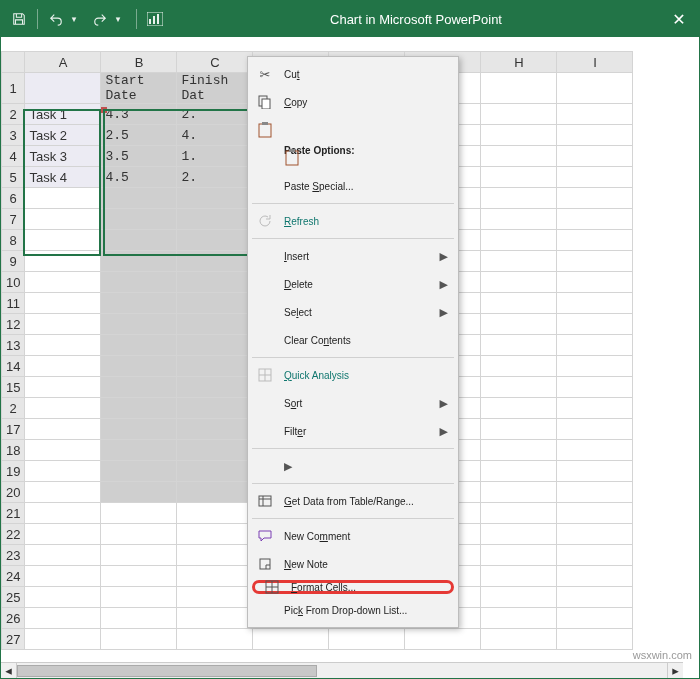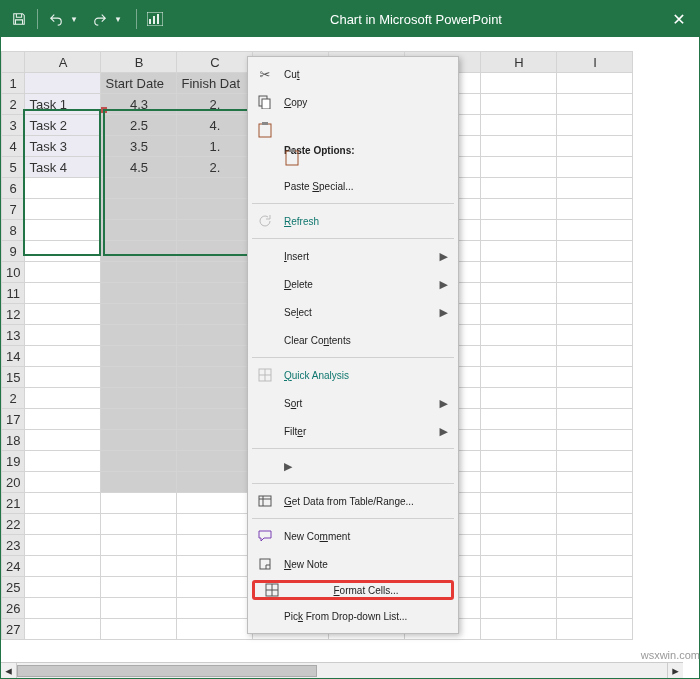--- a/index.html
+++ b/index.html
@@ -12,39 +12,39 @@
   .qat .combo { display:flex; align-items:center; gap:2px;}
   .title { flex: 1; text-align: center; font-size: 13px; }
   .winclose { width: 40px; text-align: center; font-size: 16px; }
   .workspace { flex: 1; position: relative; overflow: hidden; padding-top: 14px; }
   table.sheet { border-collapse: collapse; table-layout: fixed; }
   .sheet th, .sheet td { border: 1px solid #d4d4d4; height: 21px; padding: 0 4px; font-size: 13px; background: #fff; }
   .sheet th { background: #e6e6e6; font-weight: normal; color: #333; text-align: center; }
   .rowhdr { width: 22px; text-align: center; background:#e6e6e6; }
   .colhdr { width: 76px; }
   .corner { background:#e6e6e6; }
-  td.val { text-align: center; }
+  td.val { text-align: left; }
   td.txt { text-align: left; }
   .sel-col-a td:nth-child(2){ background:#ecebf3; }
-  .sel-col-bc td:nth-child(3), .sel-col-bc td:nth-child(4){ background:#cfcfcf; }
+  .sel-col-bc td:nth-child(3), .sel-col-bc td:nth-child(4){ background:#cfcfcf;font-family:Liberation Mono, monospace; }
   .sel-rect { position:absolute; border:2px solid #227447; pointer-events:none; }
   .sel-rect.a { left:22px; top:72px; width:78px; height:147px; }
   .sel-rect.bc { left:102px; top:72px; width:150px; height:147px; }
   .scrollbar-h { position:absolute; left:0; right:16px; bottom:0; height:16px; background:#f0f0f0; border-top:1px solid #ccc; display:flex; }
   .ctxmenu { position:absolute; left:247px; top:56px; width:212px; background:#f2f2f2; border:1px solid #bdbdbd; box-shadow:2px 2px 6px rgba(0,0,0,.25); padding:3px 0; }
   .mi { display:flex; align-items:center; height:28px; padding:0 10px 0 8px; gap:10px; cursor:default; }
   .mi .mico { width:18px; height:18px; display:flex; align-items:center; justify-content:center; color:#555; font-size:13px; }
   .mi .mlabel { flex:1; font-size:10px; color:#222; }
   .mi .arrow { color:#555; font-size:11px; }
   .mi.disabled .mlabel, .mi.disabled .mico { color:#0f766e; }
   .mdiv { height:1px; background:#d0d0d0; margin:3px 4px; }
-  .mi.highlight { border:3px solid #e53935; border-radius:3px; margin:2px 4px; height:20px;text-align:center; }
+  .mi.highlight { border:3px solid #e53935; border-radius:11px; margin:2px 4px; height:14px; }
   .mi .u { text-decoration: underline; }
   .mi.heading .mlabel { font-weight:600;margin-top:40px; }
-  .watermark { position:absolute; right:0; bottom:18px; font-size:11px; color:#999; }
+  .watermark { position:absolute; right:8px; bottom:18px; font-size:11px; color:#999; }
   .marker { position:absolute; width:6px; height:6px; background:#c0504d; }
 </style>
 </head>
 <body>
 
 <div class="window">
   <div class="titlebar">
     <div class="qat">
       <span class="ico">
         <svg width="14" height="14" viewBox="0 0 16 16">

